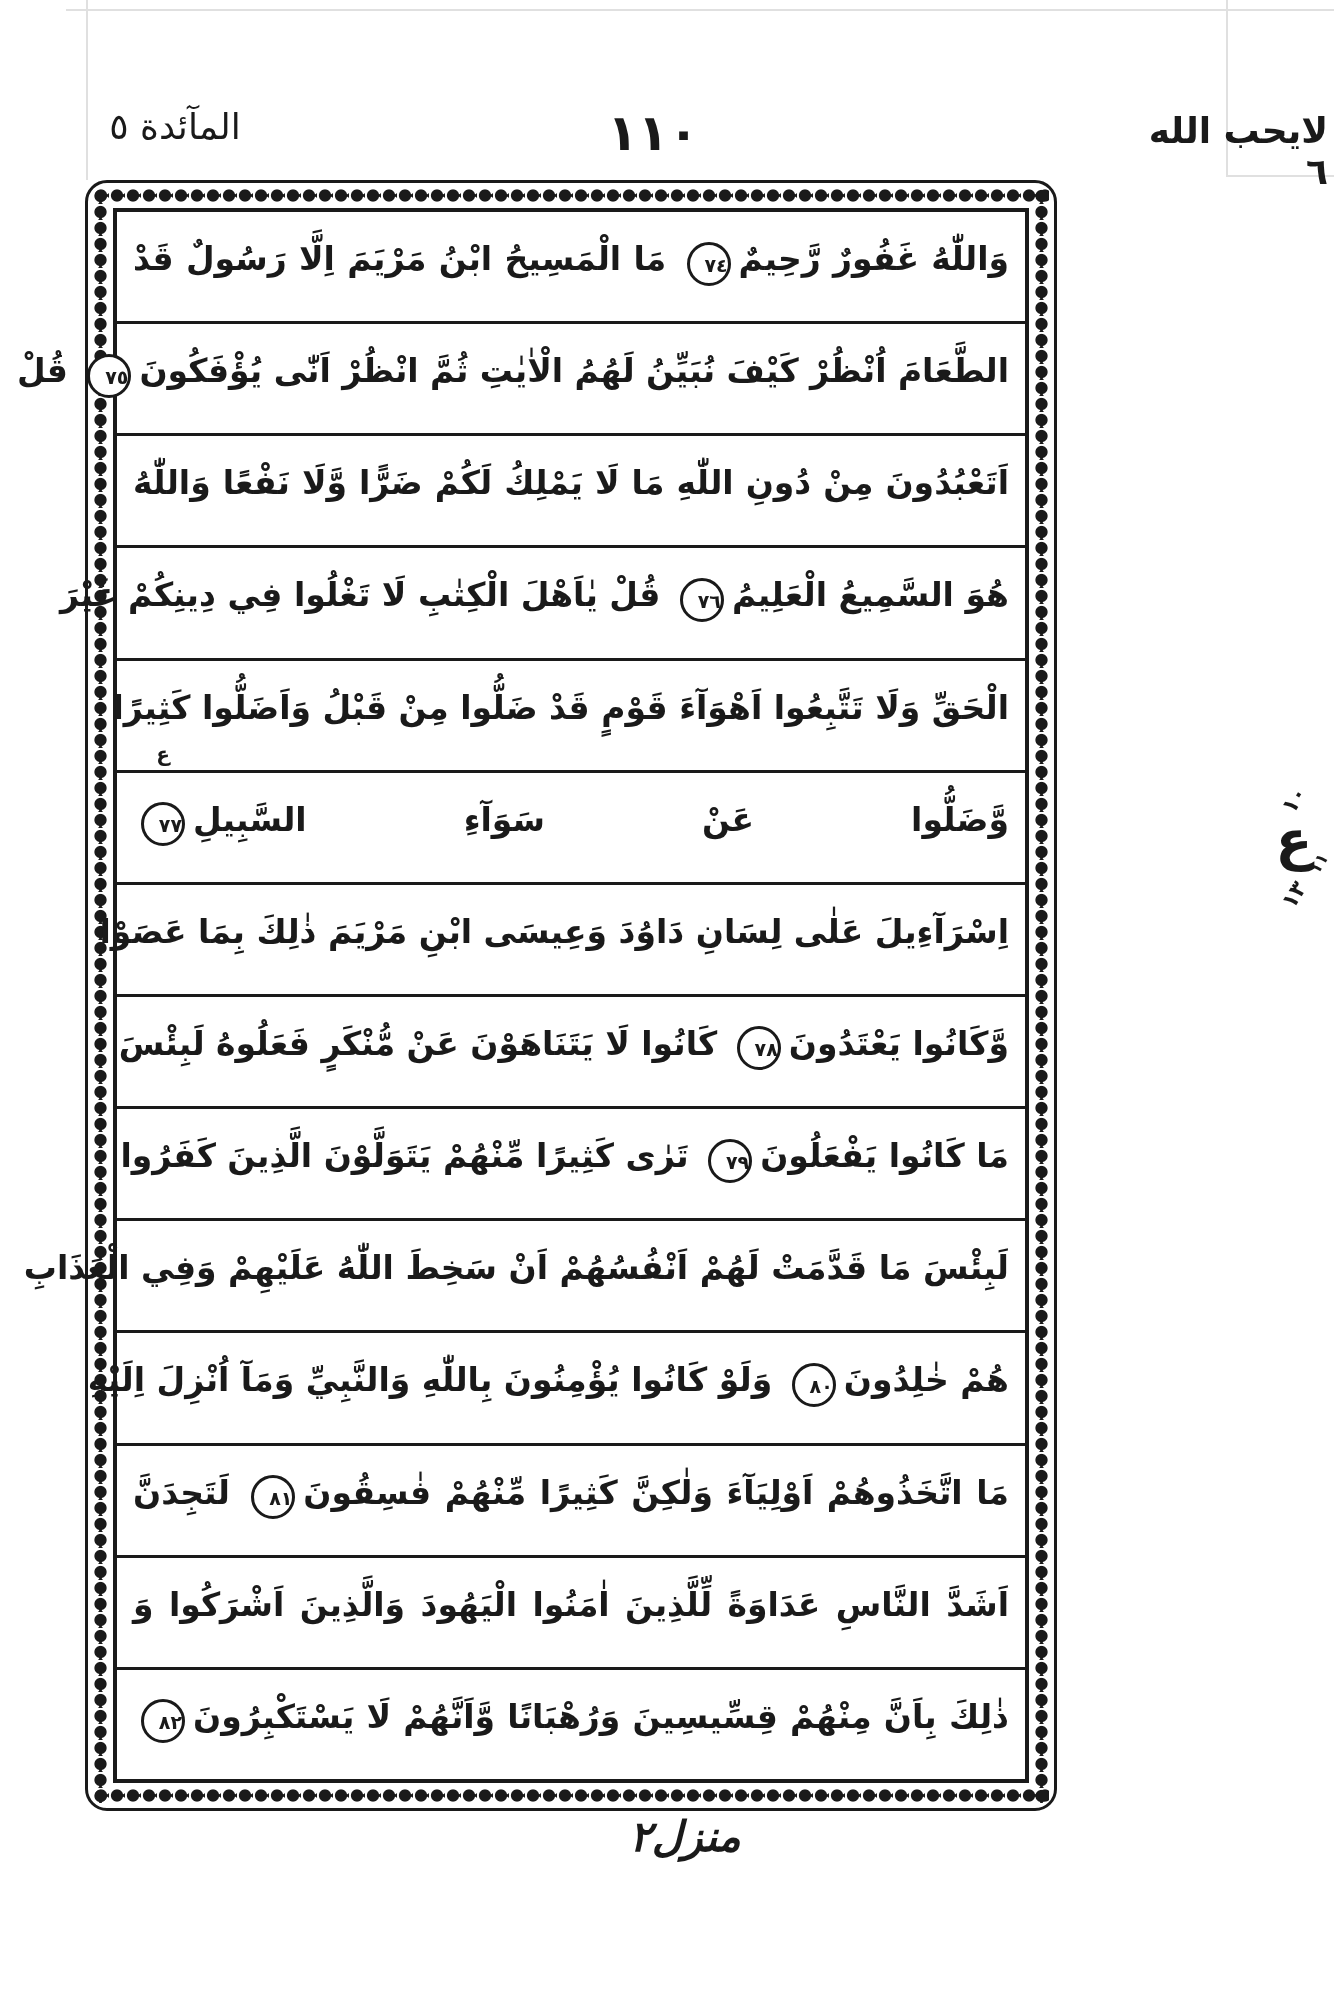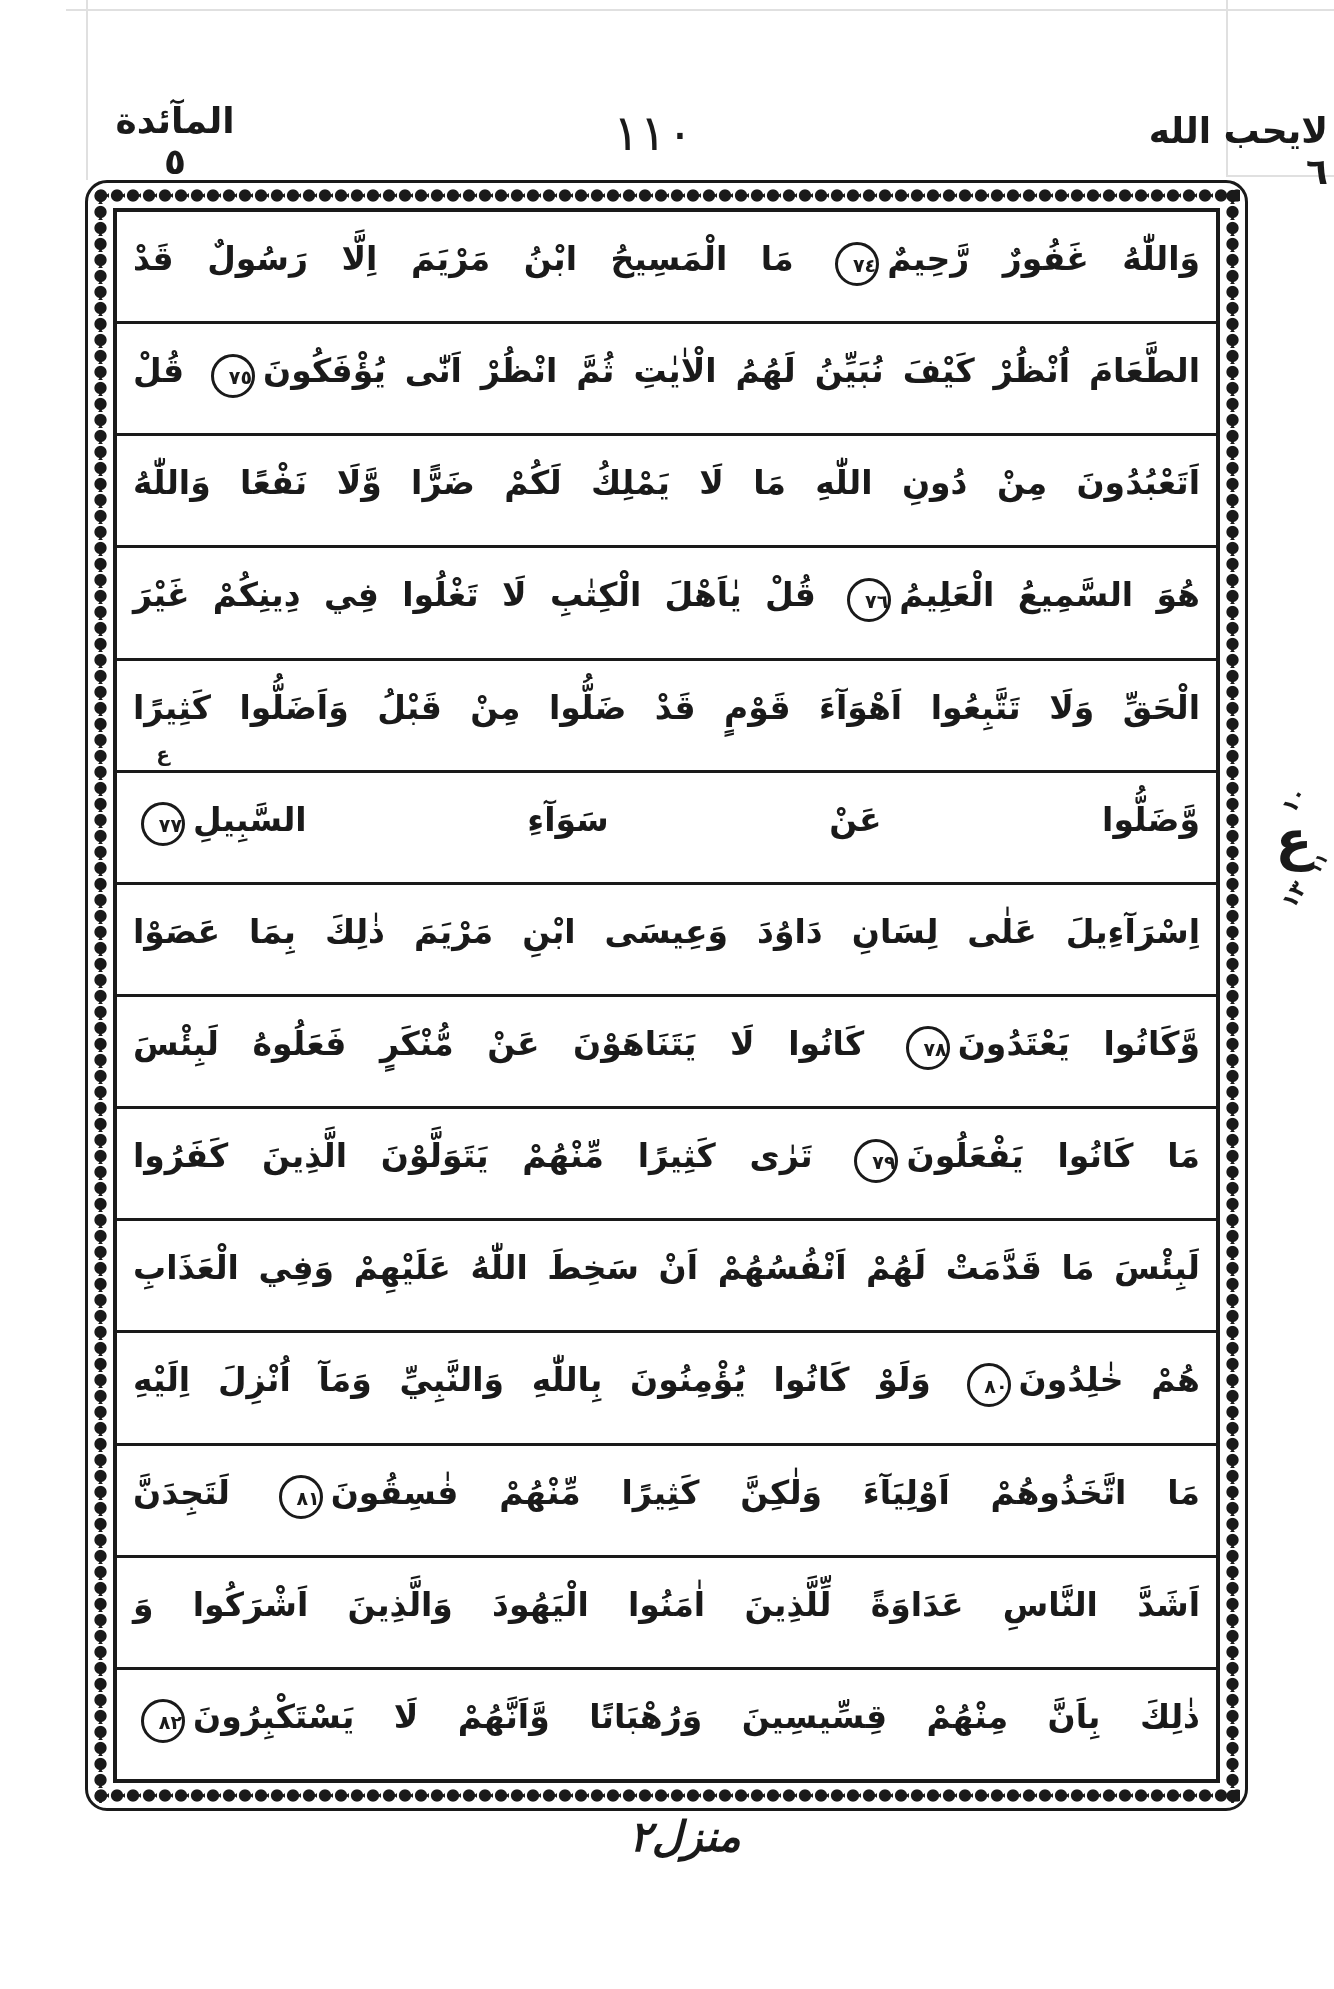--- a/index.html
+++ b/index.html
@@ -18,35 +18,35 @@
 
   
   .scanline{position:absolute;background:var(--scan);}
   .scan-top{left:66px;top:9px;width:1268px;height:2px;}
   .scan-left{left:86px;top:0;width:2px;height:180px;}
   .scan-right-v{left:1226px;top:0;width:2px;height:176px;}
   .scan-right-h{left:1226px;top:175px;width:108px;height:2px;}
 
   
   .surah-name{
-    position:absolute;left:100px;top:100px;width:150px;
-    font-size:36px;font-weight:bold;text-align:center;direction:rtl;
+    position:absolute;left:100px;top:106px;width:150px;
+    font-size:36px;font-weight:normal;text-align:center;direction:rtl;
   }
   .page-number{
     position:absolute;left:598px;top:104px;width:110px;
-    font-size:50px;font-weight:normal;text-align:center;direction:rtl;
+    font-size:50px;font-weight:bold;text-align:center;direction:rtl;
   }
   .juz-name{
     position:absolute;left:1118px;top:110px;width:210px;
     font-size:36px;font-weight:bold;direction:rtl;
   }
 
   
   .frame{
-    position:absolute;left:85px;top:180px;width:1163px;height:1631px;
+    position:absolute;left:85px;top:180px;width:972px;height:1631px;
     border:3px solid var(--ink);border-radius:22px;background:var(--paper);padding-left:48px;
   }
   .bead{position:absolute;}
   .bead-top,.bead-bottom{
     left:5px;right:5px;height:15px;
     background-image:radial-gradient(circle at 8px 7.5px,var(--ink) 5.6px,transparent 6.6px),
                      radial-gradient(circle at 16px 7.5px,var(--ink) 1.7px,transparent 2.5px);
     background-size:16px 15px;
   }
   .bead-top{top:5px;}

